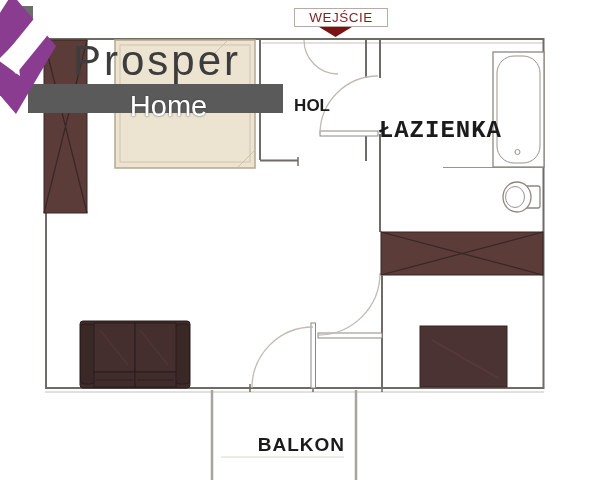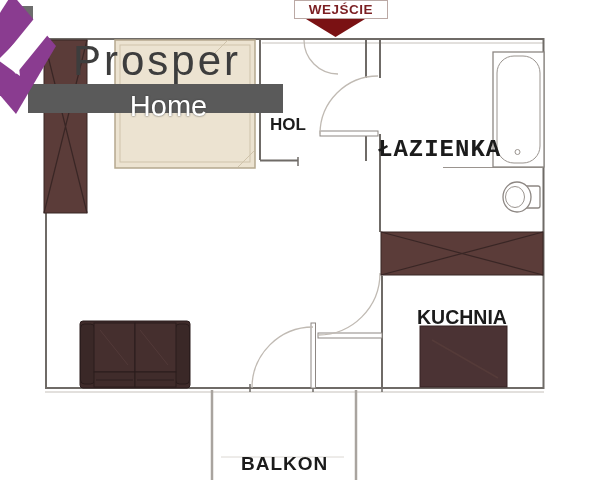--- a/index.html
+++ b/index.html
@@ -18,32 +18,32 @@
   .fixl{fill:none;stroke:var(--fixture-light);stroke-width:1;}
   .balc{stroke:var(--balcony-wall);stroke-width:2.5;fill:none;}
   .rail{stroke:var(--rail);stroke-width:1;fill:none;}
   .wood{fill:var(--wood);stroke:var(--wood-line);stroke-width:1;}
   .woodline{stroke:var(--wood-line);stroke-width:1.2;fill:none;}
   .bed{fill:var(--bed-fill);stroke:var(--bed-border);stroke-width:1.5;}
   .bedl{fill:none;stroke:var(--bed-inner);stroke-width:1;}
   
   .room-label{
     position:absolute;z-index:5;font-weight:bold;color:var(--label);
-    text-align:left;white-space:nowrap;margin-top:19px;
+    text-align:right;white-space:nowrap;
   }
   #label-hol{left:270px;top:96px;width:60px;font-size:17px;}
   #label-lazienka{left:378px;top:117px;width:124px;font-size:24px;letter-spacing:1px;font-family:Liberation Mono, monospace;}
   #label-pokoj{left:53px;top:240px;width:176px;font-size:20px;}
   #label-kuchnia{left:417px;top:287px;width:104px;font-size:19.5px;}
   #label-balkon{left:241px;top:434px;width:104px;font-size:19px;letter-spacing:1px;}
   
   #wejscie-box{
-    position:absolute;z-index:6;left:294px;top:0;width:94px;height:19px;
+    position:absolute;z-index:6;left:294px;top:8px;width:94px;height:19px;
     background:#fff;border:1px solid var(--entry-border);box-sizing:border-box;
-    color:var(--entry-text);font-size:13.5px;font-weight:bold;letter-spacing:.5px;
+    color:var(--entry-text);font-size:13.5px;font-weight:normal;letter-spacing:.5px;
     text-align:center;line-height:17px;
   }
   
   #brand-banner{
     position:absolute;z-index:9;left:28px;top:84px;width:255px;height:29px;
     background:var(--banner);
   }
   #brand-title{
     position:absolute;z-index:10;left:73px;top:40px;
     font-size:42px;font-weight:500;color:var(--brand);letter-spacing:3px;line-height:1;text-align:center;
@@ -144,21 +144,20 @@
       <rect class="fix" x="523" y="186" width="17" height="22" rx="2"></rect>
       <ellipse class="fix" cx="517" cy="197" rx="14" ry="15"></ellipse>
       <ellipse class="fixl" cx="515" cy="197" rx="9.5" ry="10.5"></ellipse>
     </g>
 
     <polygon points="306,19 365,19 335.5,37" style="fill:var(--entry)"></polygon>
   </svg>
 
   <div class="room-label" id="label-hol">HOL</div>
   <div class="room-label" id="label-lazienka">ŁAZIENKA</div>
-  <div class="room-label" id="label-kuchnia">KUCHNIA</div>
   <div class="room-label" id="label-balkon">BALKON</div>
 
   <div id="wejscie-box">WEJŚCIE</div>
 
   <div id="brand-banner"></div>
   <div id="brand-title">Prosper</div>
   <div id="brand-subtitle">Home</div>
   <svg id="brand-logo" width="64" height="132" viewBox="0 0 64 132">
     <rect x="19" y="6" width="14" height="36" style="fill:var(--chimney)"></rect>
     <polygon points="12,-6 56,46 16,114 -30,60" style="fill:var(--purple)"></polygon>

